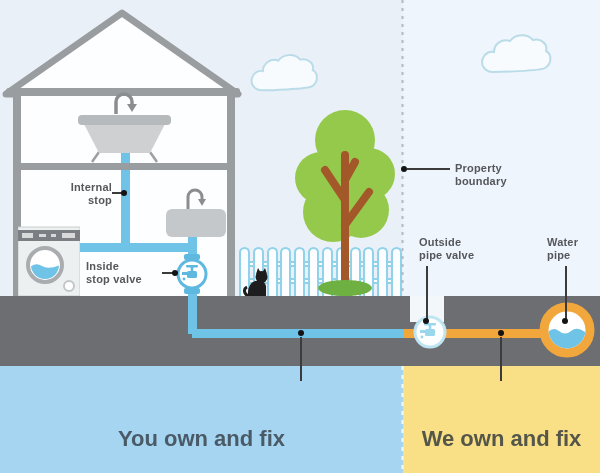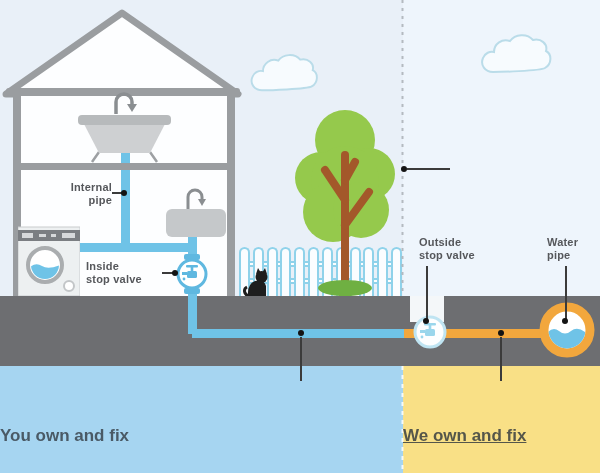--- a/index.html
+++ b/index.html
@@ -31,23 +31,23 @@
   .fence{left:239px;top:247px;width:163px;height:49px;}
   .rail{position:absolute;left:0;width:163px;height:6px;background:#fdfeff;border-top:2px solid #8fd2ea;border-bottom:2px solid #8fd2ea;box-sizing:border-box;}
   .rail1{top:14px;} .rail2{top:31px;}
   .pickets{position:absolute;left:0;top:0;width:163px;height:49px;display:flex;justify-content:space-between;}
   .picket{width:11px;height:49px;box-sizing:border-box;background:#fbfdff;border:2px solid #8fd2ea;border-bottom:none;border-radius:6px 6px 0 0;}
   
   .lbl{position:absolute;font-weight:700;font-size:11px;line-height:13px;color:var(--label-text,#55575b);
        white-space:pre-line;letter-spacing:.2px;}
   .pline{position:absolute;background:#3b3b3b;}
   .pdot{position:absolute;width:6px;height:6px;border-radius:50%;background:#141414;}
-  .zone{position:absolute;top:426px;font-weight:700;font-size:17px;text-align:left;}
+  .zone{position:absolute;top:426px;font-weight:700;font-size:22px;text-align:center;}
   .zone-you{left:0;width:403px;color:var(--you-text,#4a5a66);}
-  .zone-we{left:403px;width:197px;color:var(--we-text,#55564a);text-decoration:underline;}
+  .zone-we{left:403px;width:197px;color:var(--we-text,#55564a);}
 </style>
 </head>
 <body>
 
 <div class="scene">
 
   <div class="abs sky-left"></div>
   <div class="abs sky-right"></div>
   <div class="abs ground"></div>
   <div class="abs band-you"></div>
@@ -179,34 +179,36 @@
       </clipPath>
     <path clip-path="url(#wm)" fill="#6fc3e7" d="M9 32 Q15 25 21 30 Q27 35 33 30 Q39 25 47 31 L49 50 L9 50 Z"></path>
   </svg>
 
   <svg class="abs" style="left:400px;top:0" width="5" height="473" viewBox="0 0 5 473">
     <line x1="2.5" y1="0" x2="2.5" y2="296" stroke="#b4bac0" stroke-width="2" stroke-dasharray="3 5"></line>
     <line x1="2.5" y1="366" x2="2.5" y2="473" stroke="rgba(255,255,255,0.85)" stroke-width="2" stroke-dasharray="4 5"></line>
   </svg>
 
   <div class="lbl" style="left:48px;top:181px;width:64px;text-align:right">Internal
-pipe</div>
+stop</div>
   <div class="pline" style="left:112px;top:192px;width:12px;height:2px"></div>
   <div class="pdot" style="left:121px;top:190px"></div>
 
   <div class="lbl" style="left:86px;top:260px;width:74px;text-align:left">Inside
 stop valve</div>
   <div class="pline" style="left:162px;top:272px;width:12px;height:2px"></div>
   <div class="pdot" style="left:172px;top:270px"></div>
 
+  <div class="lbl" style="left:455px;top:162px;width:80px;text-align:left">Property
+boundary</div>
   <div class="pline" style="left:407px;top:168px;width:43px;height:2px"></div>
   <div class="pdot" style="left:401px;top:166px"></div>
 
   <div class="lbl" style="left:419px;top:236px;width:80px;text-align:left">Outside
-stop valve</div>
+pipe valve</div>
   <div class="pline" style="left:426px;top:266px;width:2px;height:54px"></div>
   <div class="pdot" style="left:423px;top:318px"></div>
 
   <div class="lbl" style="left:547px;top:236px;width:50px;text-align:left">Water
 pipe</div>
   <div class="pline" style="left:565px;top:266px;width:2px;height:54px"></div>
   <div class="pdot" style="left:562px;top:318px"></div>
 
   <div class="pline" style="left:300px;top:337px;width:2px;height:44px"></div>
   <div class="pdot" style="left:298px;top:330px"></div>

